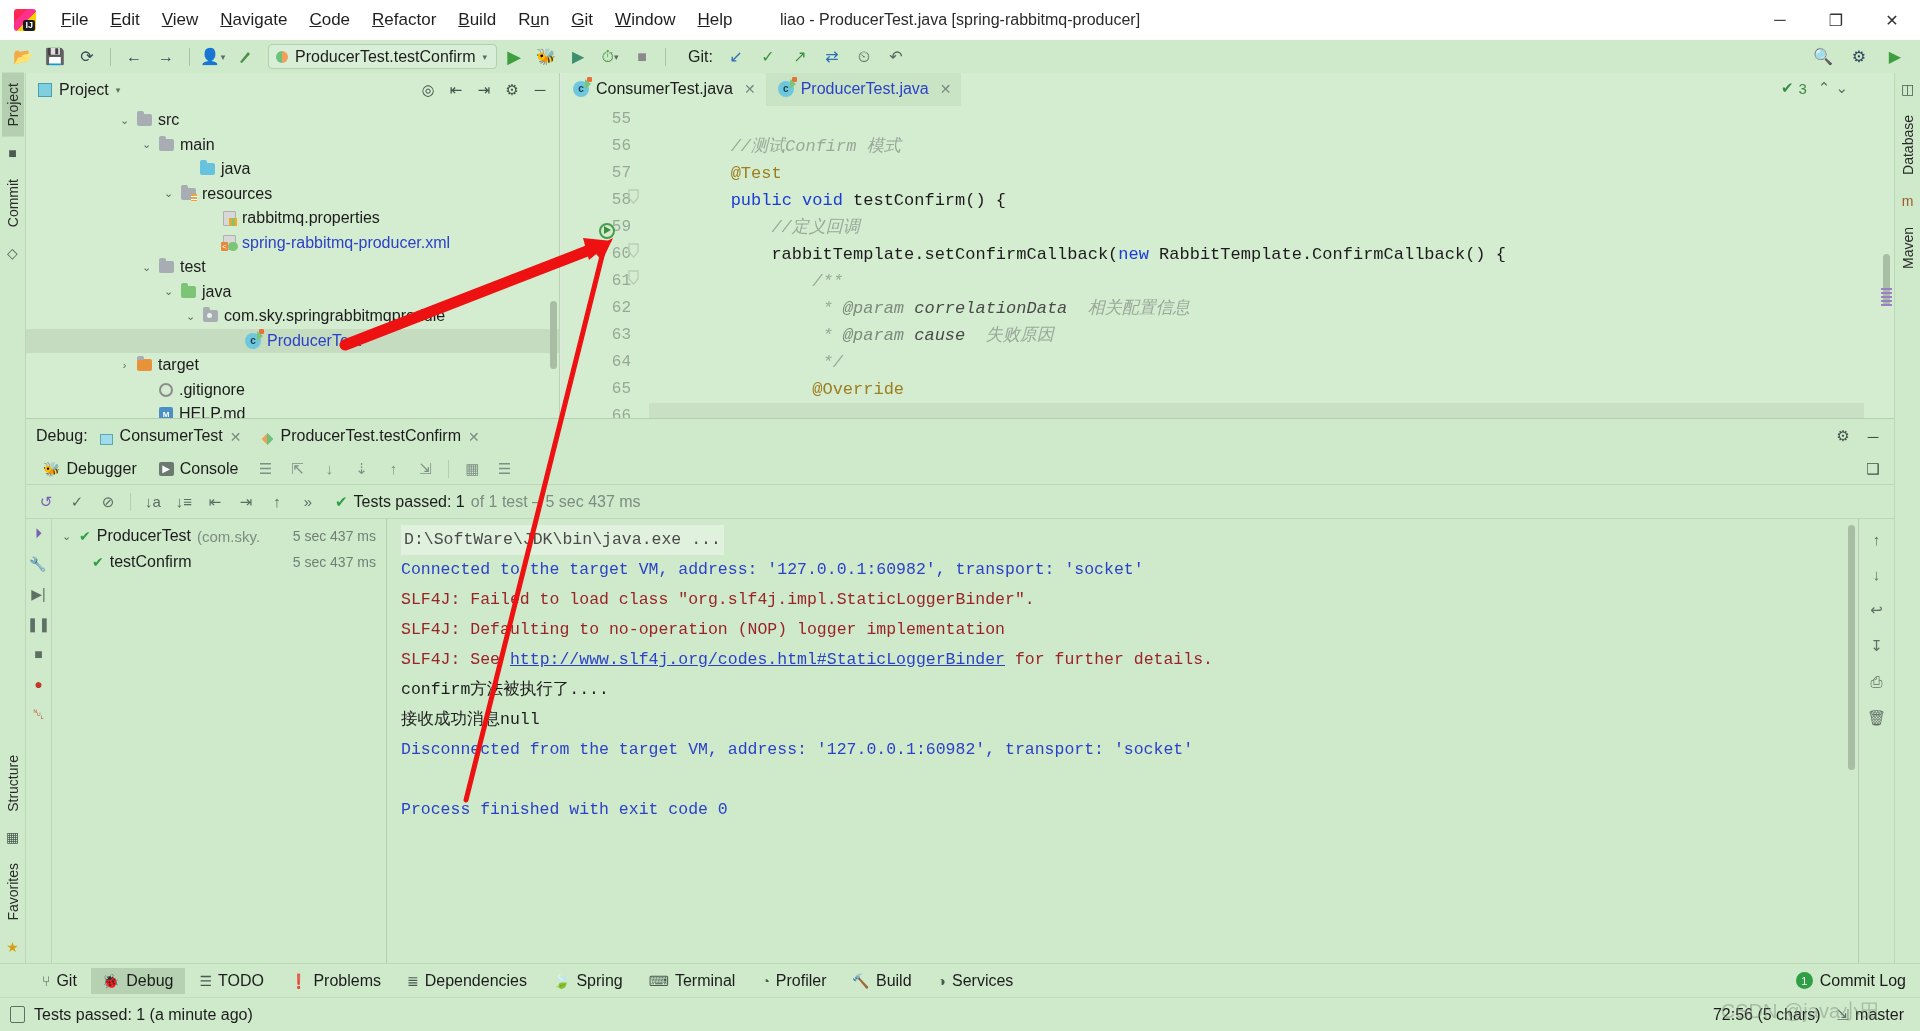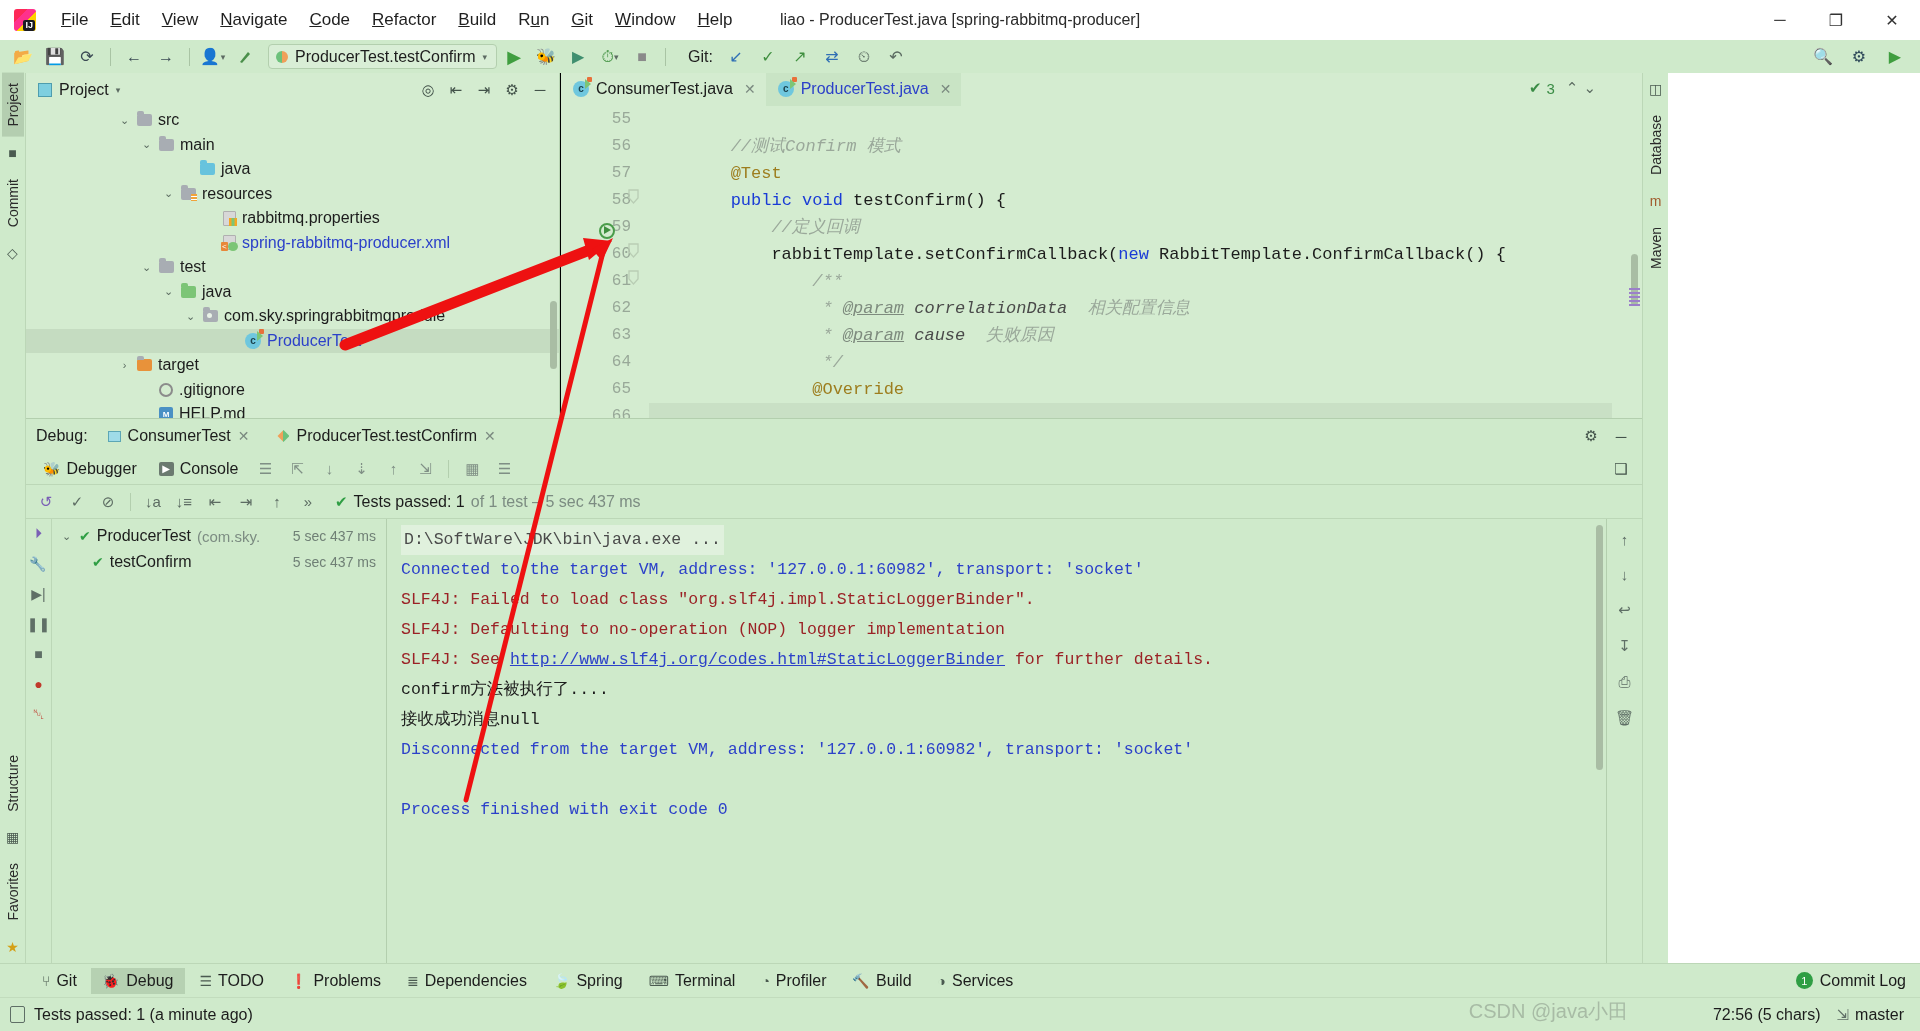--- a/index.html
+++ b/index.html
@@ -7,22 +7,22 @@
     width: 1920px; height: 1031px;
     overflow: hidden;
     background: #ffffff;
     font-family: "Liberation Sans", sans-serif;
     font-size: 16px;
     color: #1a1a1a;
   }
   
   #app {
     position: relative;
-    width: 1668px; height: 1031px;
-    background: #000000;
+    width: 1920px; height: 1031px;
+    background: #e5e5e5;
   }
 
   
   .titlebar {
     position: absolute; left:0; top:0; width:1920px; height:40px;
     background: #ffffff;
     display:flex; align-items:center;
   }
   .ij-logo {
     width: 22px; height:22px; margin-left: 14px; margin-right: 14px;
@@ -217,21 +217,21 @@
   }
   .codelines {
     position:absolute; left:88px; top:0; right:0; height:100%;
     font-family:"Liberation Mono", monospace; font-size:17px;
   }
   .cline { height:27px; line-height:27px; white-space:pre; }
   .c-comment { color:#9aa89a; font-style:italic; }
   .c-anno { color:#9d7d1e; }
   .c-kw { color:#1a3bd6; font-weight:normal;}
   .c-plain { color:#1c1c1c; }
-  .c-param { color:#7e8b7e; font-style:italic; text-decoration:underline;}
+  .c-param { color:#7e8b7e; font-style:italic; }
   .c-pname { color:#4a4a4a; font-weight:normal; font-style:italic;}
   .c-zh { color:#9aa89a; font-style:italic;}
   .editor-hl {
     position:absolute; left:88px; top:405px; right:30px; height:27px;
     background:rgba(0,0,0,0.05);
   }
   .inspect-badge {
     position:absolute; right:46px; top:6px; display:flex; align-items:center; gap:5px;
     font-size:15px; color:#3a8c45;
   }
@@ -239,24 +239,24 @@
     position:absolute; right:4px; top:148px; width:7px; height:52px; background:#a9bda4; border-radius:4px;
   }
   .ed-marks { position:absolute; right:2px; top:180px; width:11px; height:40px;}
   .ed-marks i { display:block; height:2px; margin:2px 0; background:#9b7fc9;}
 
   
   .debugwin {
     position:absolute; left:26px; top:418px; right:26px; bottom:68px;
     background:#cfeacb; border-top:1px solid #b3cfae;
   }
-  .dbg-header { height:34px; display:flex; align-items:center; padding-left:10px; gap:12px;}
+  .dbg-header { height:34px; display:flex; align-items:center; padding-left:10px; gap:4px;}
   .dbg-label { font-size:16px; color:#1c1c1c;}
   .dbg-tab {
-    display:flex; align-items:center; gap:7px; padding:3px 8px; font-size:16px; color:#1c1c1c;
+    display:flex; align-items:flex-end; gap:7px; padding:3px 8px; font-size:16px; color:#1c1c1c;
   }
   .dbg-tab .sq { width:13px;height:11px;background:#9fdbe8;border:1px solid #5ca6b5;}
   .dbg-tab .dia { width:12px;height:12px;background:linear-gradient(90deg,#f0a05a 50%,#6cc17b 50%);
                   clip-path: polygon(50% 0,100% 50%,50% 100%,0 50%);}
   .dbg-tab .tclose { color:#7b8a80; font-size:14px;}
   .dbg-hdr-right { margin-left:auto; display:flex; gap:4px; padding-right:8px;}
 
   .dbg-toolbar2 {
     height:32px; display:flex; align-items:center; gap:4px; padding-left:8px;
     border-bottom:1px solid #bcd7b7;

